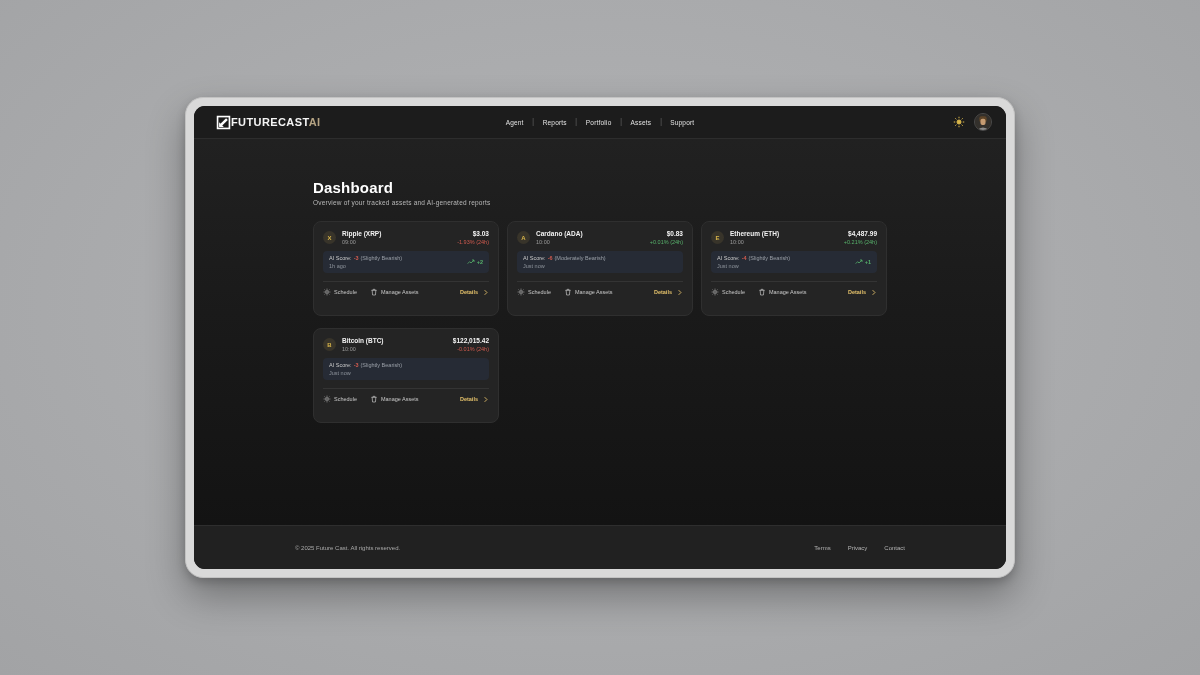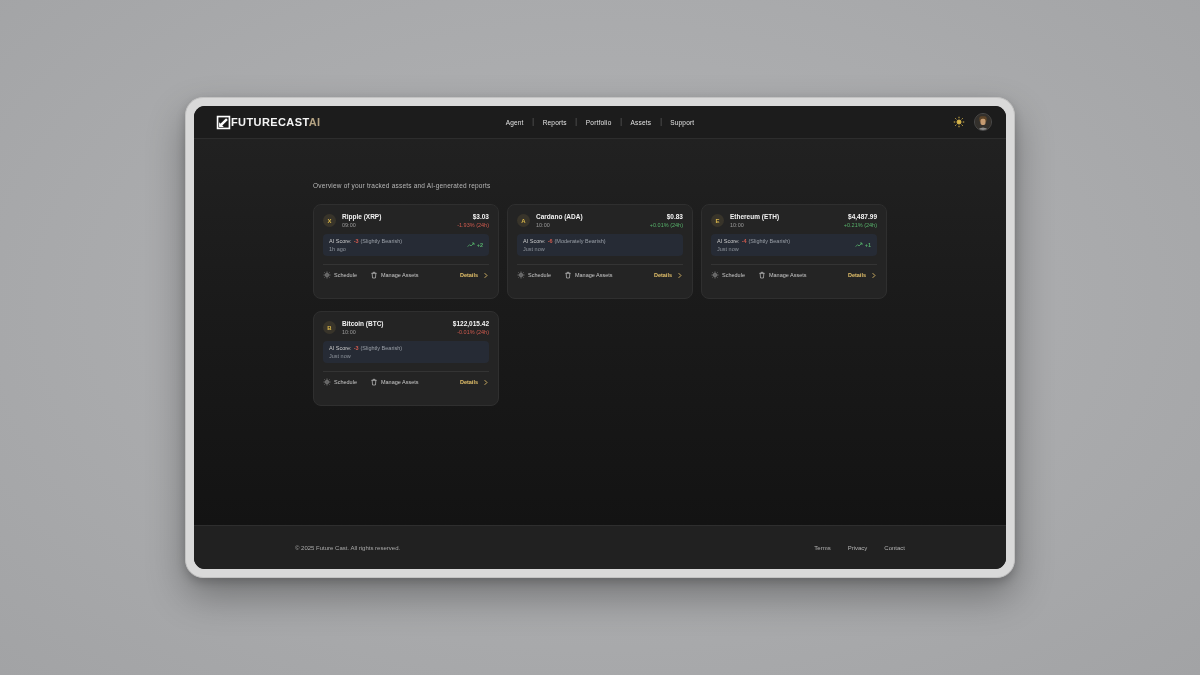--- a/index.html
+++ b/index.html
@@ -137,20 +137,21 @@
             <rect x="6.5" y="3.5" width="11" height="9" rx="3" fill="#5d4428"></rect>
             <rect x="8.2" y="7" width="7.6" height="9.5" rx="3" fill="#c59b72"></rect>
             <path d="M3 24 Q12 16.5 21 24 Z" fill="#8b8b8b"></path>
           </svg>
         </div>
       </div>
     </div>
 
     <div class="main">
       <div class="container">
+        <h1 class="page-title">Dashboard</h1>
         <div class="page-sub">Overview of your tracked assets and AI-generated reports</div>
 
         <div class="grid">
 
           <div class="card">
             <div class="card-head">
               <div class="asset-avatar">
                   <span>X</span>
                 </div>
               <div class="asset-id">

